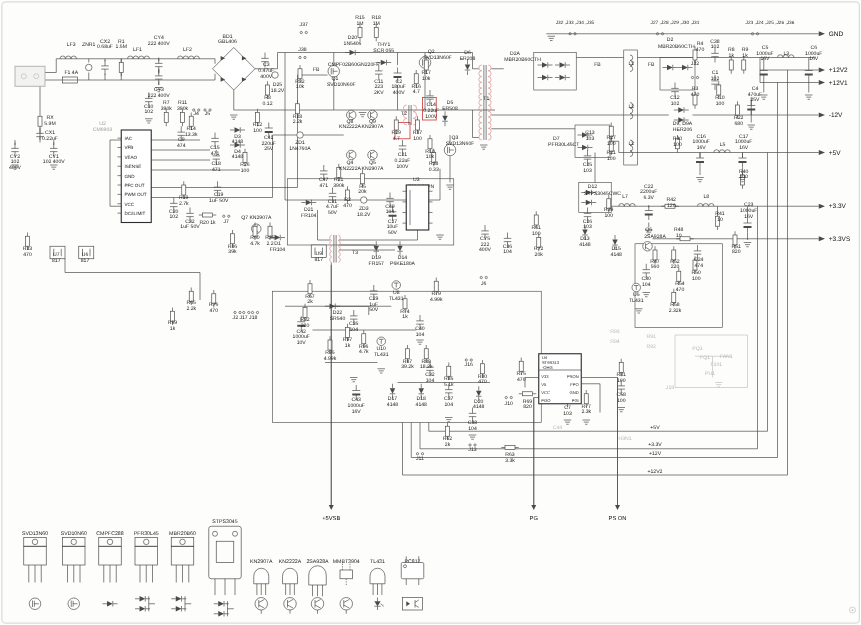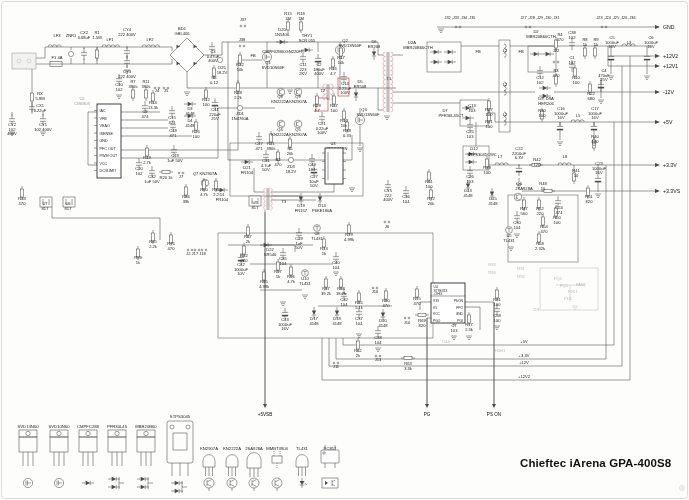--- a/index.html
+++ b/index.html
@@ -1350,14 +1350,13 @@
       <line x1="325" y1="463" x2="325" y2="468" class="w"></line>
       <line x1="335" y1="463" x2="335" y2="468" class="w"></line>
       <line x1="325" y1="450" x2="325" y2="445" class="w"></line>
       <line x1="335" y1="450" x2="335" y2="445" class="w"></line>
       <rect x="322" y="478" width="16" height="10" class="cmp fillw"></rect>
       <polygon points="325,481 325,485 328,483" class="solid"></polygon>
       <line x1="332" y1="480" x2="332" y2="486" class="w"></line>
       <line x1="332" y1="482" x2="335" y2="480" class="w"></line>
       <line x1="332" y1="484" x2="335" y2="486" class="w"></line>
     </svg>
-  <div id="title">Chieftec iArena GPA-400S8</div>
 </div>
 
 </body></html>

